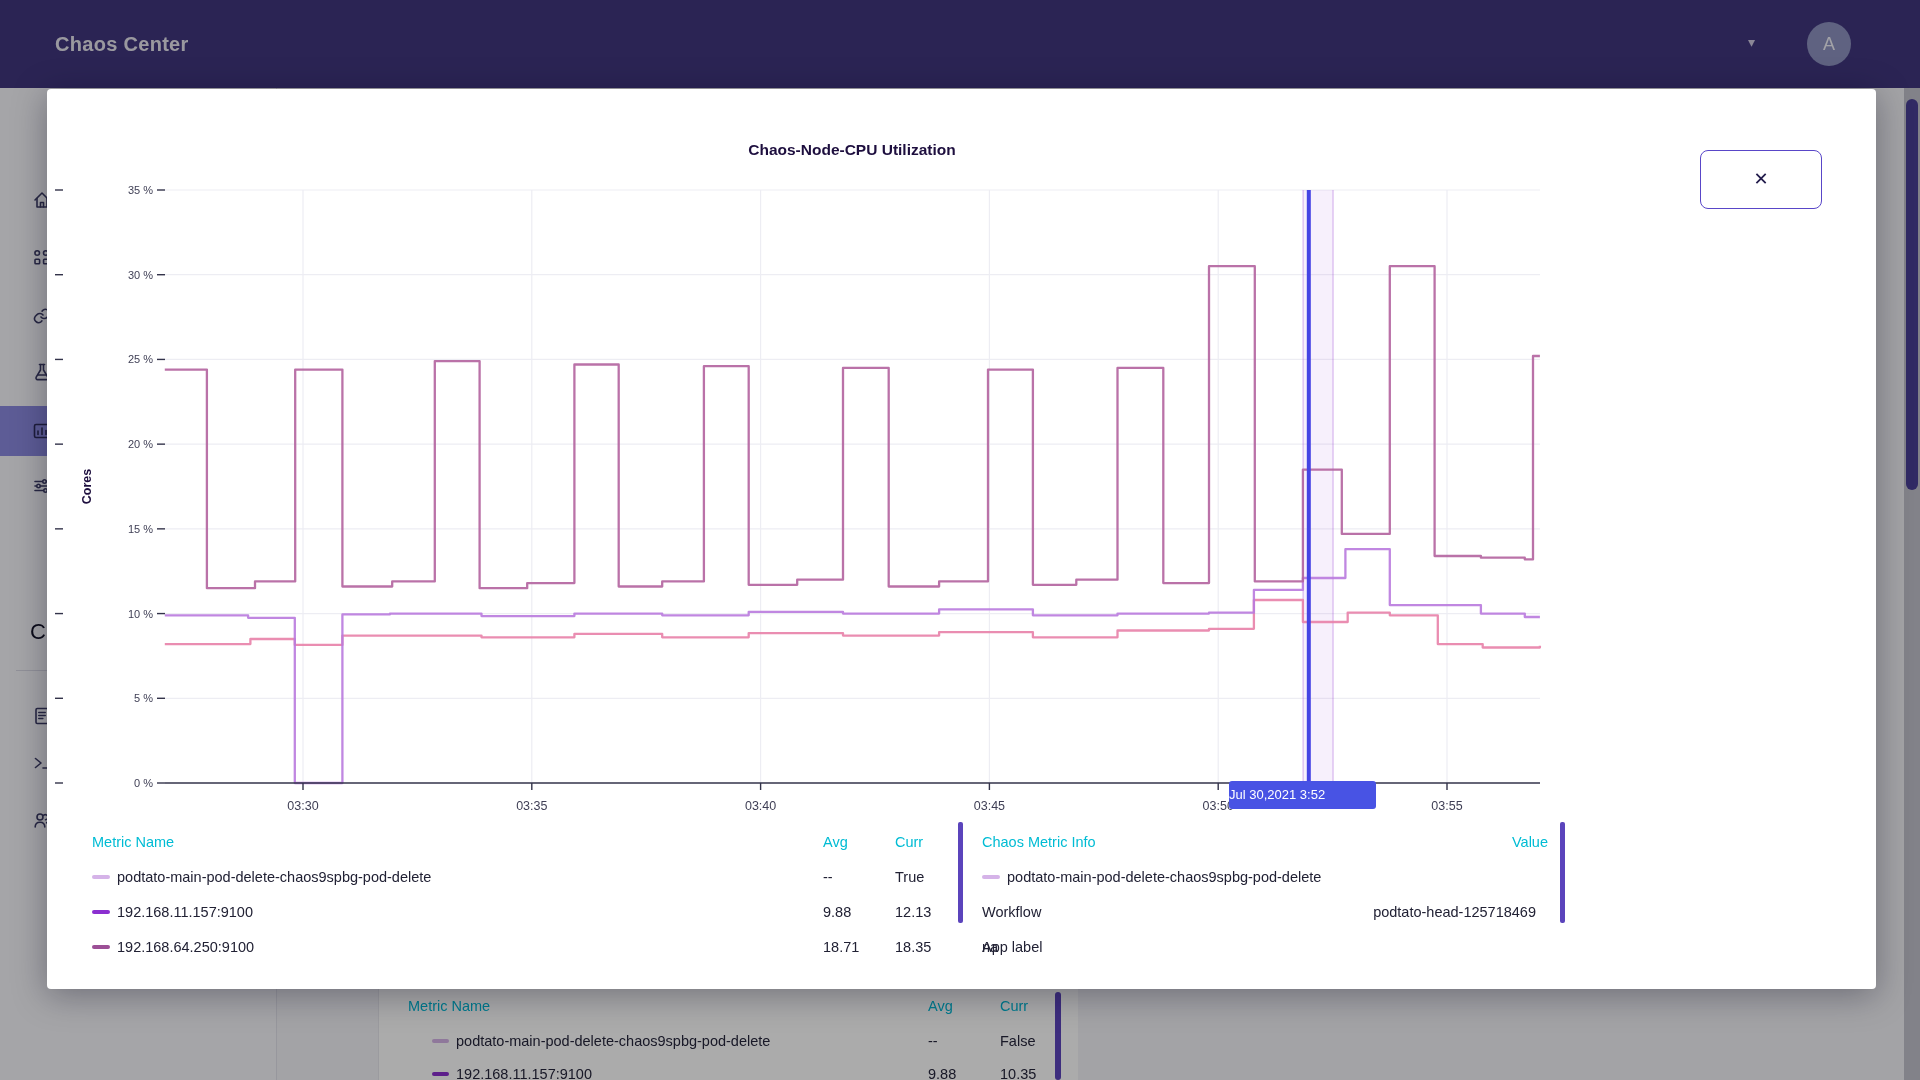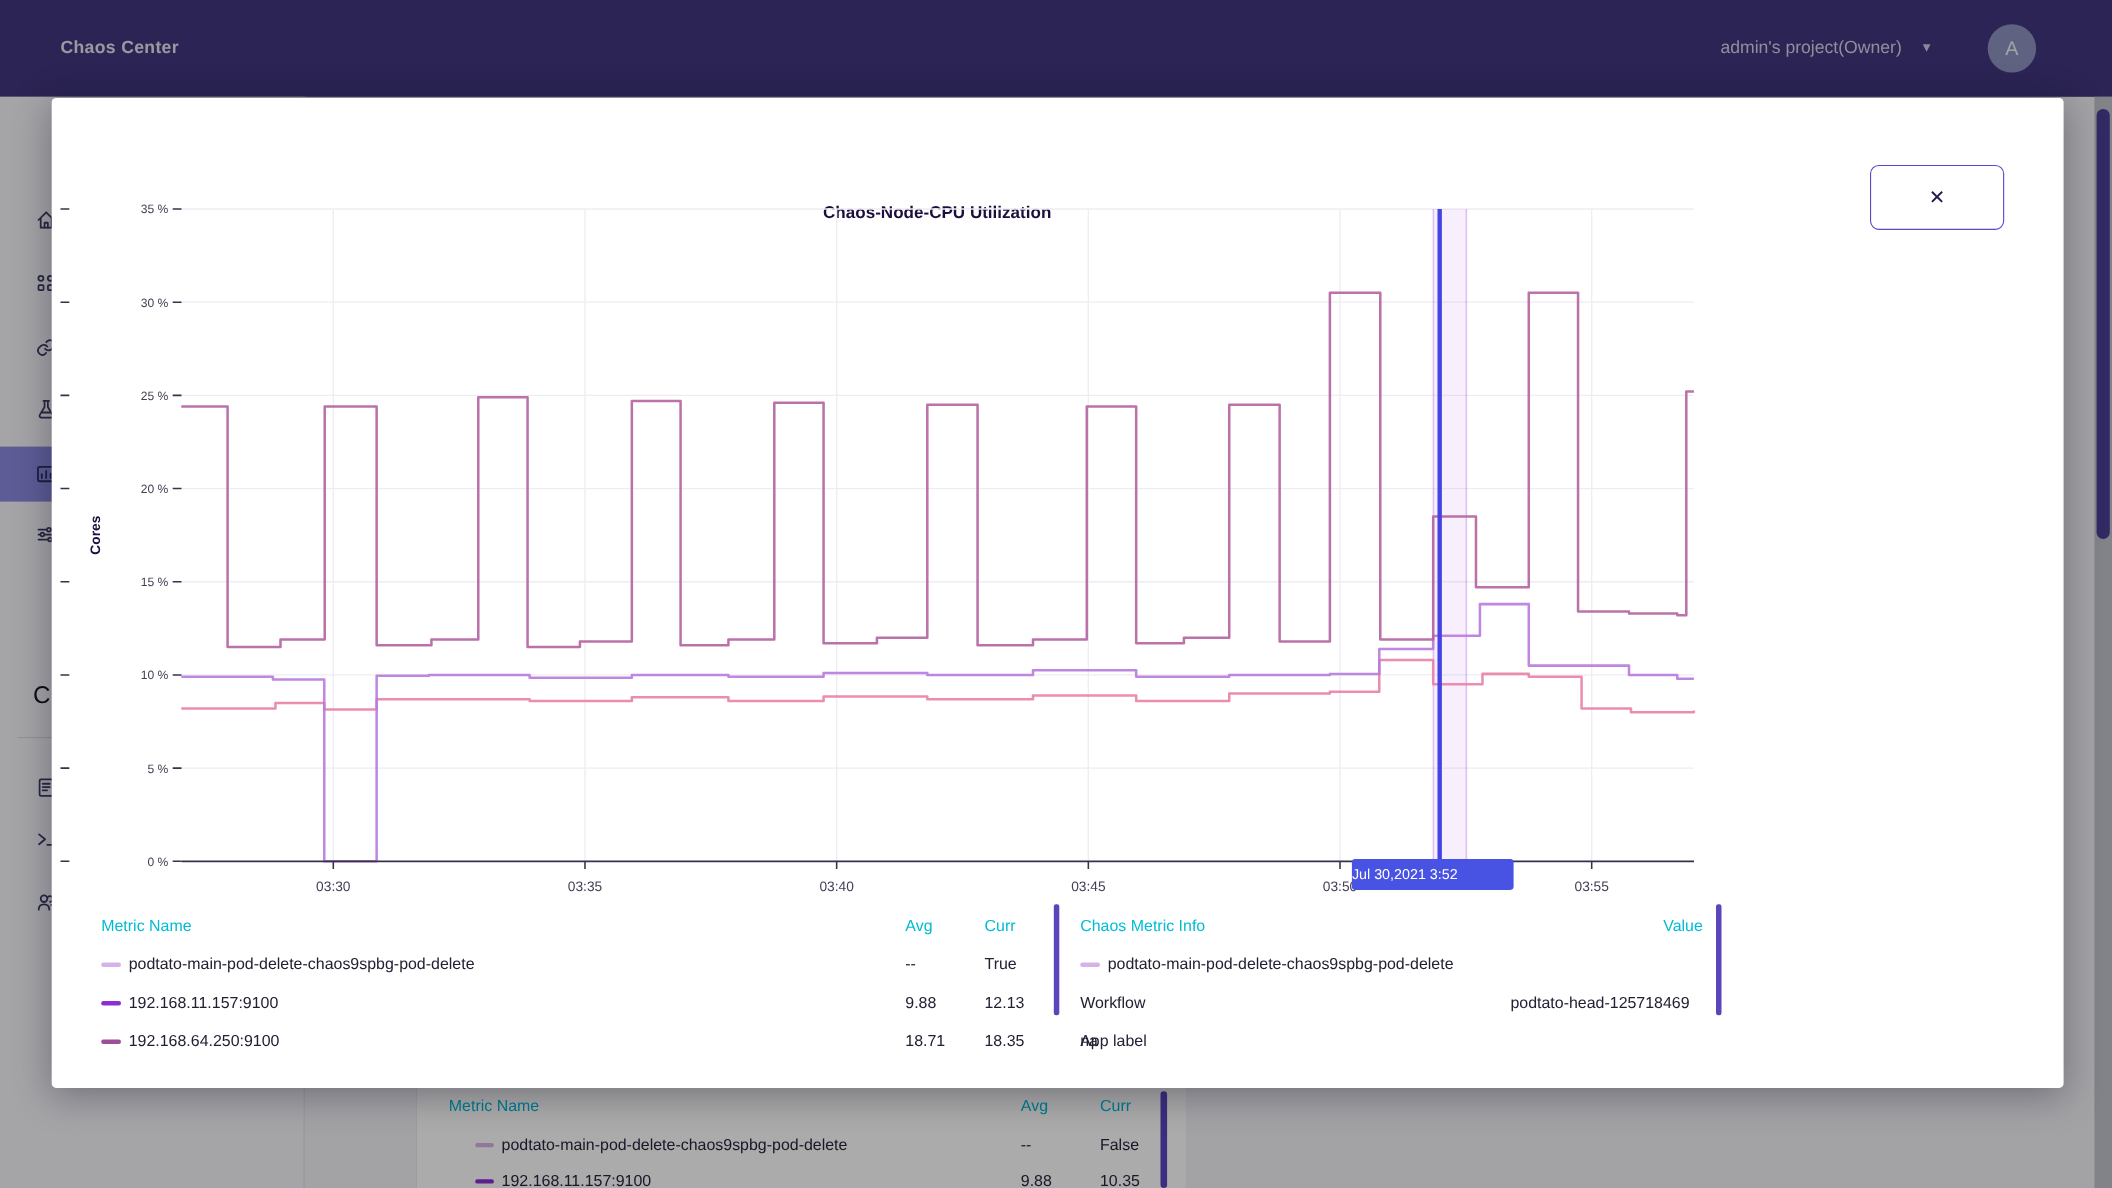--- a/index.html
+++ b/index.html
@@ -4,21 +4,21 @@
 <style>
   * { margin:0; padding:0; box-sizing:border-box; }
   html,body { width:1920px; height:1080px; overflow:hidden; background:#f4f4f8;
               font-family:"Liberation Sans", sans-serif; }
   #stage { position:relative; width:1920px; height:1080px; overflow:hidden; }
 
   
   #page { position:absolute; inset:0; }
   #app-header { position:absolute; left:0; top:0; width:1920px; height:88px; background:#41377e; }
   #brand { position:absolute; left:55px; top:0; height:88px; line-height:88px;
-           font-size:16px; font-weight:bold; color:rgba(255,255,255,.87); letter-spacing:.3px; }
+           font-size:20px; font-weight:bold; color:rgba(255,255,255,.87); letter-spacing:.3px; }
   #project-switch { position:absolute; left:1564px; top:0; height:88px; line-height:88px;
                     font-size:16px; color:#d9d4e8; cursor:pointer; }
   #project-caret { position:absolute; left:1748px; top:34px; font-size:14px; color:#cfc9e2; }
   #avatar { position:absolute; left:1807px; top:22px; width:44px; height:44px; border-radius:50%;
             background:#8e93c0; color:#f2f2fa; font-size:18px; text-align:center; line-height:44px; }
 
   #sidebar { position:absolute; left:0; top:88px; width:277px; height:992px; background:#f7f7fb;
              border-right:1px solid #e2e2ea; }
   .side-icon { position:absolute; left:32px; width:20px; height:20px; }
   .side-icon svg { stroke:#3d3d66; fill:none; stroke-width:1.6; stroke-linecap:round; stroke-linejoin:round; }
@@ -36,42 +36,41 @@
 
   #scroll-track { position:absolute; left:1904px; top:88px; width:16px; height:992px; background:#c2c2cc; }
   #scroll-thumb { position:absolute; left:1906px; top:99px; width:12px; height:391px;
                   background:#4a3f96; border-radius:6px; }
 
   
   #overlay { position:absolute; inset:0; background:rgba(0,0,0,0.33); }
   #modal { position:absolute; left:47px; top:89px; width:1829px; height:900px; background:#ffffff;
            border-radius:4px; box-shadow:0 6px 34px rgba(10,10,30,.35); }
   #chart-title { position:absolute; left:305px; top:52px; width:1000px; text-align:center;
-                 font-size:15.5px; font-weight:bold; color:#1d0e3e;margin-top:44px; }
+                 font-size:15.5px; font-weight:bold; color:#1d0e3e; }
   #close-btn { position:absolute; left:1653px; top:61px; width:122px; height:59px; background:#fff;
                border:1.5px solid #5946c8; border-radius:8px; color:#201a4a; font-size:18px;
                text-align:center; line-height:56px; cursor:pointer; }
   #chart-svg { position:absolute; left:0; top:0; }
   #chart-tooltip { position:absolute; left:1182px; top:692px; width:147px; height:28px; background:#4853e4;
                    border-radius:3px; color:#ffffff; font-size:13px; text-align:left; line-height:28px; }
 
   .lgdash { position:absolute; width:18px; height:4px; border-radius:2px; }
   .lgcell { position:absolute; font-size:14.5px; color:#212134; white-space:nowrap; height:20px; line-height:20px; }
   .lgcell.cy { color:#00bcd4; }
   .vbar { position:absolute; width:5px; height:101px; background:#5b44bc; border-radius:2px; top:733px; }
 </style>
 </head>
 <body>
 
 <div id="stage">
 
   <div id="page">
     <div id="app-header">
       <div id="brand">Chaos Center</div>
-      <div id="project-switch">admin's project(Owner)</div>
       <div id="project-caret">▾</div>
       <div id="avatar">A</div>
     </div>
 
     <div id="sidebar">
       <div id="side-selected-band" style="top:318px"></div>
 
       <div class="side-icon" style="top:102px">
         <svg width="20" height="20" viewBox="0 0 20 20">
             <path d="M3 10 L10 3 L17 10"></path>

